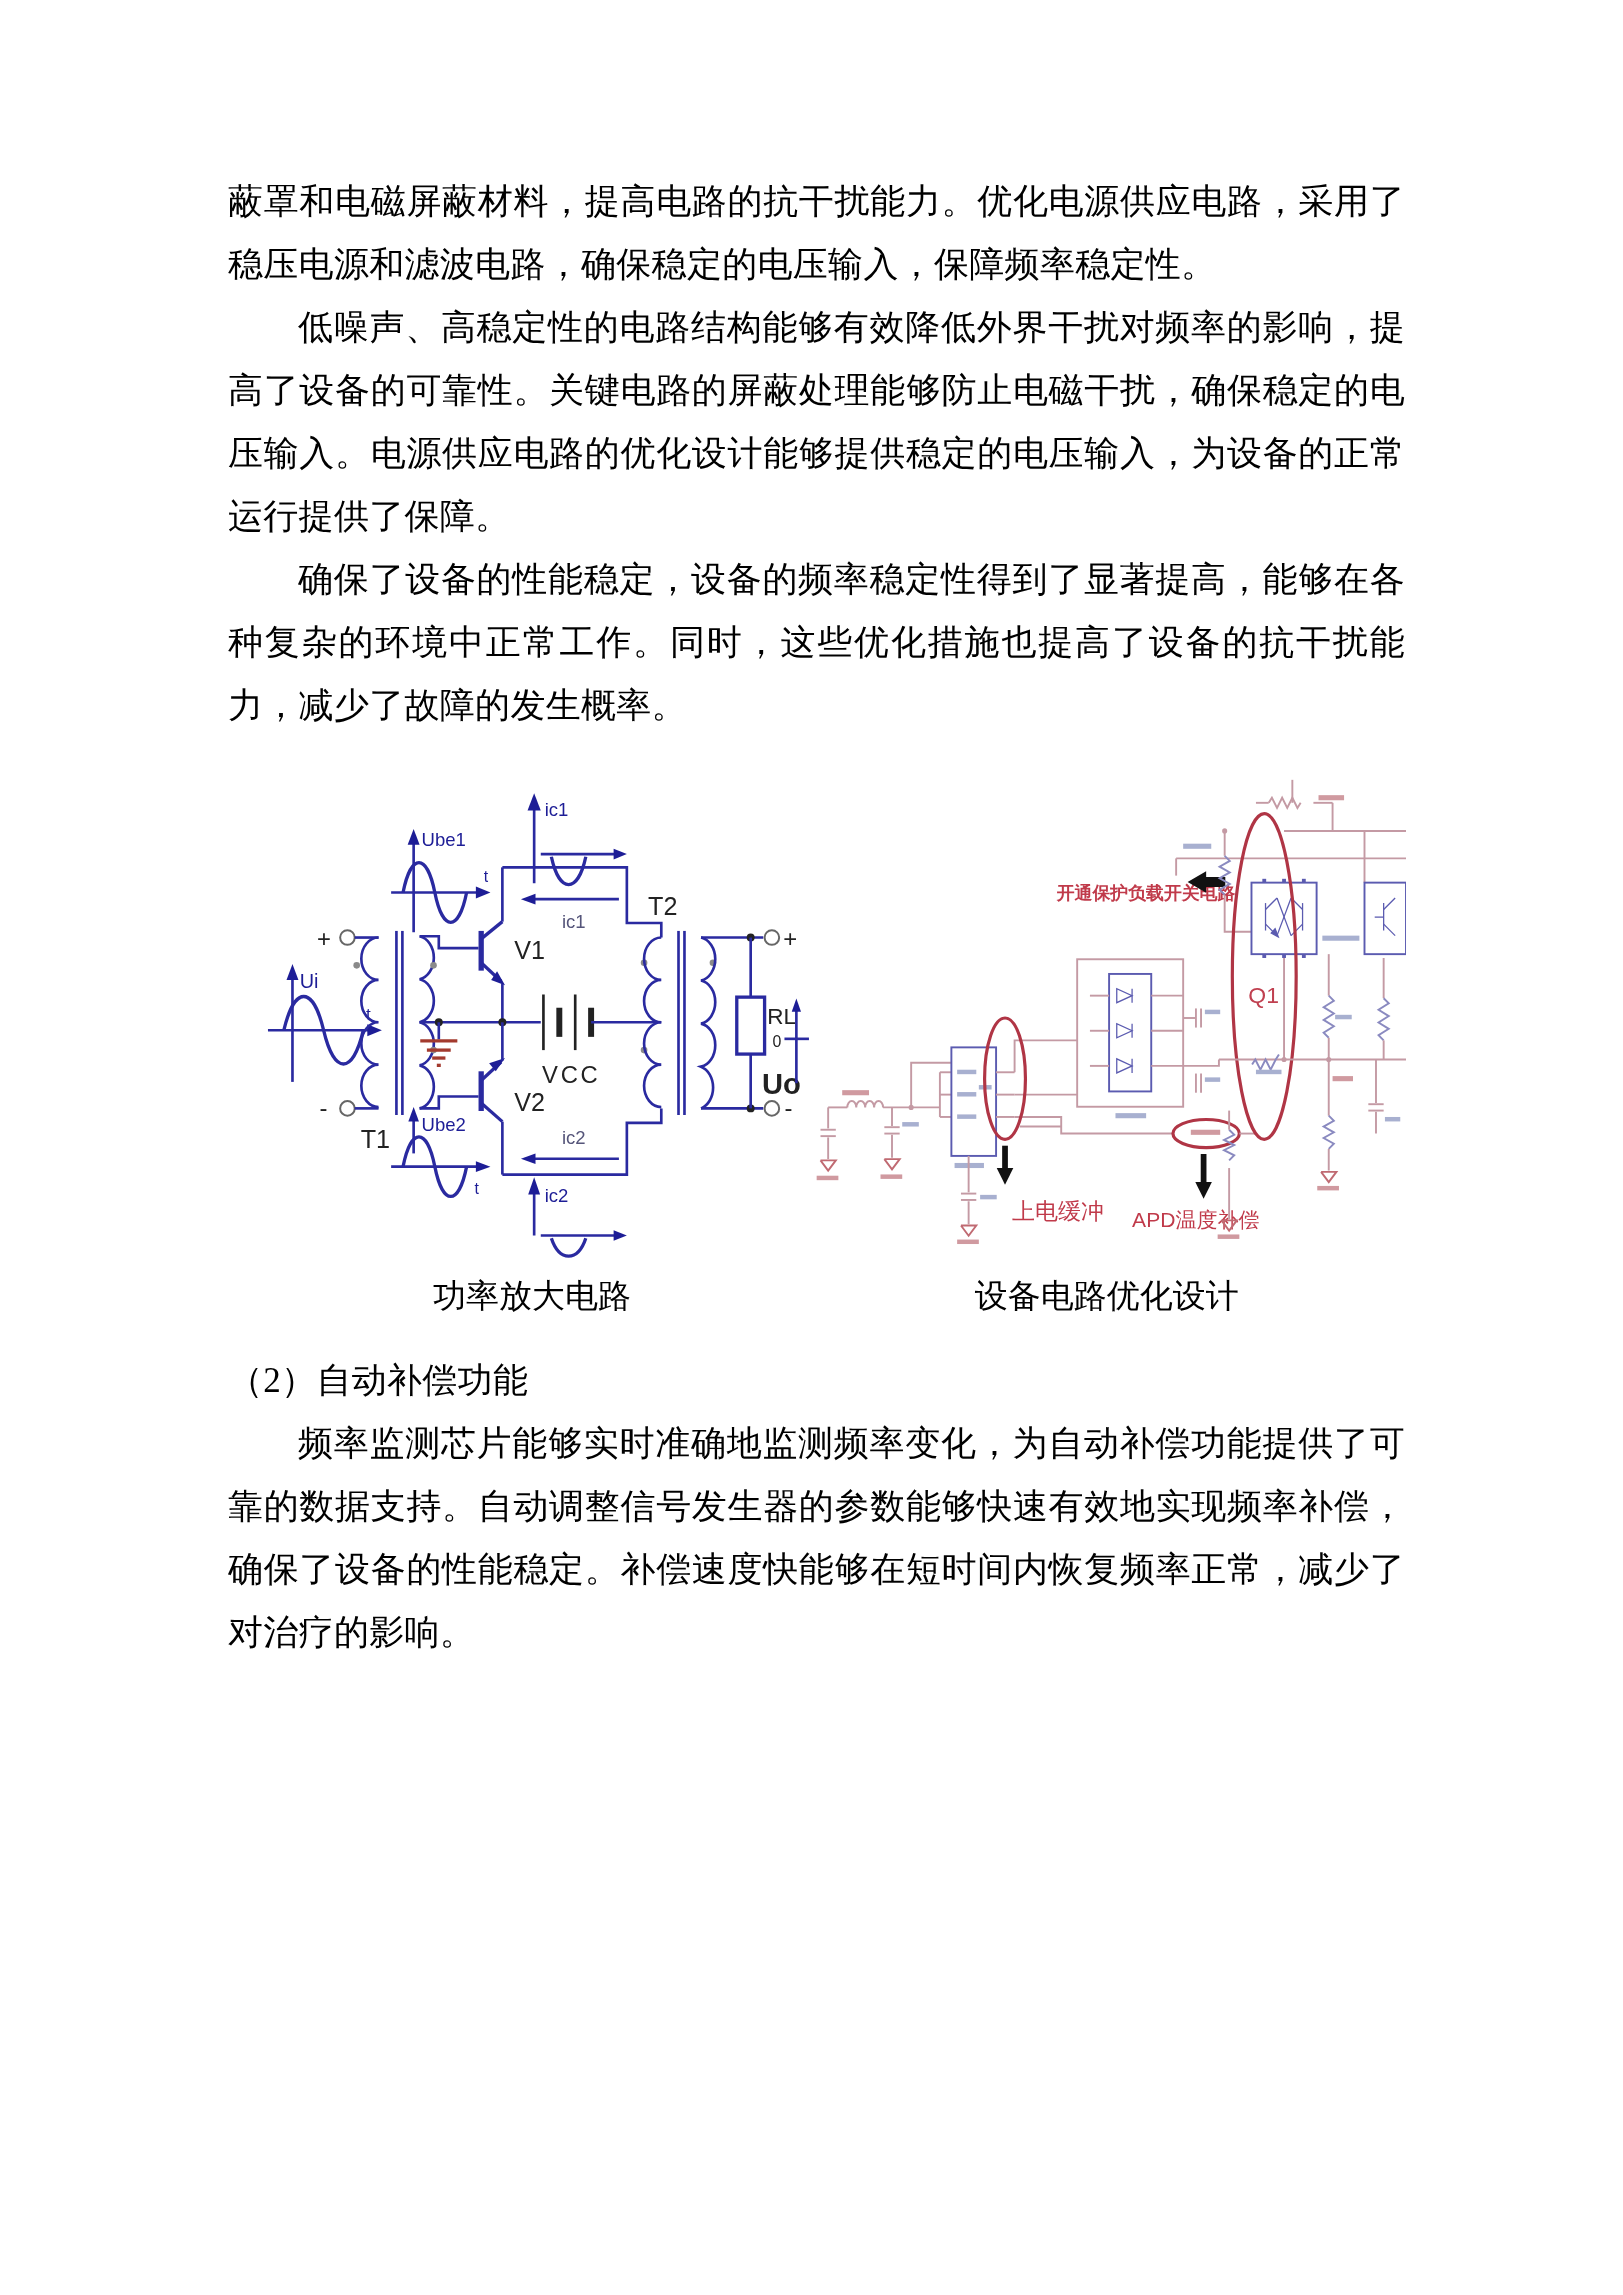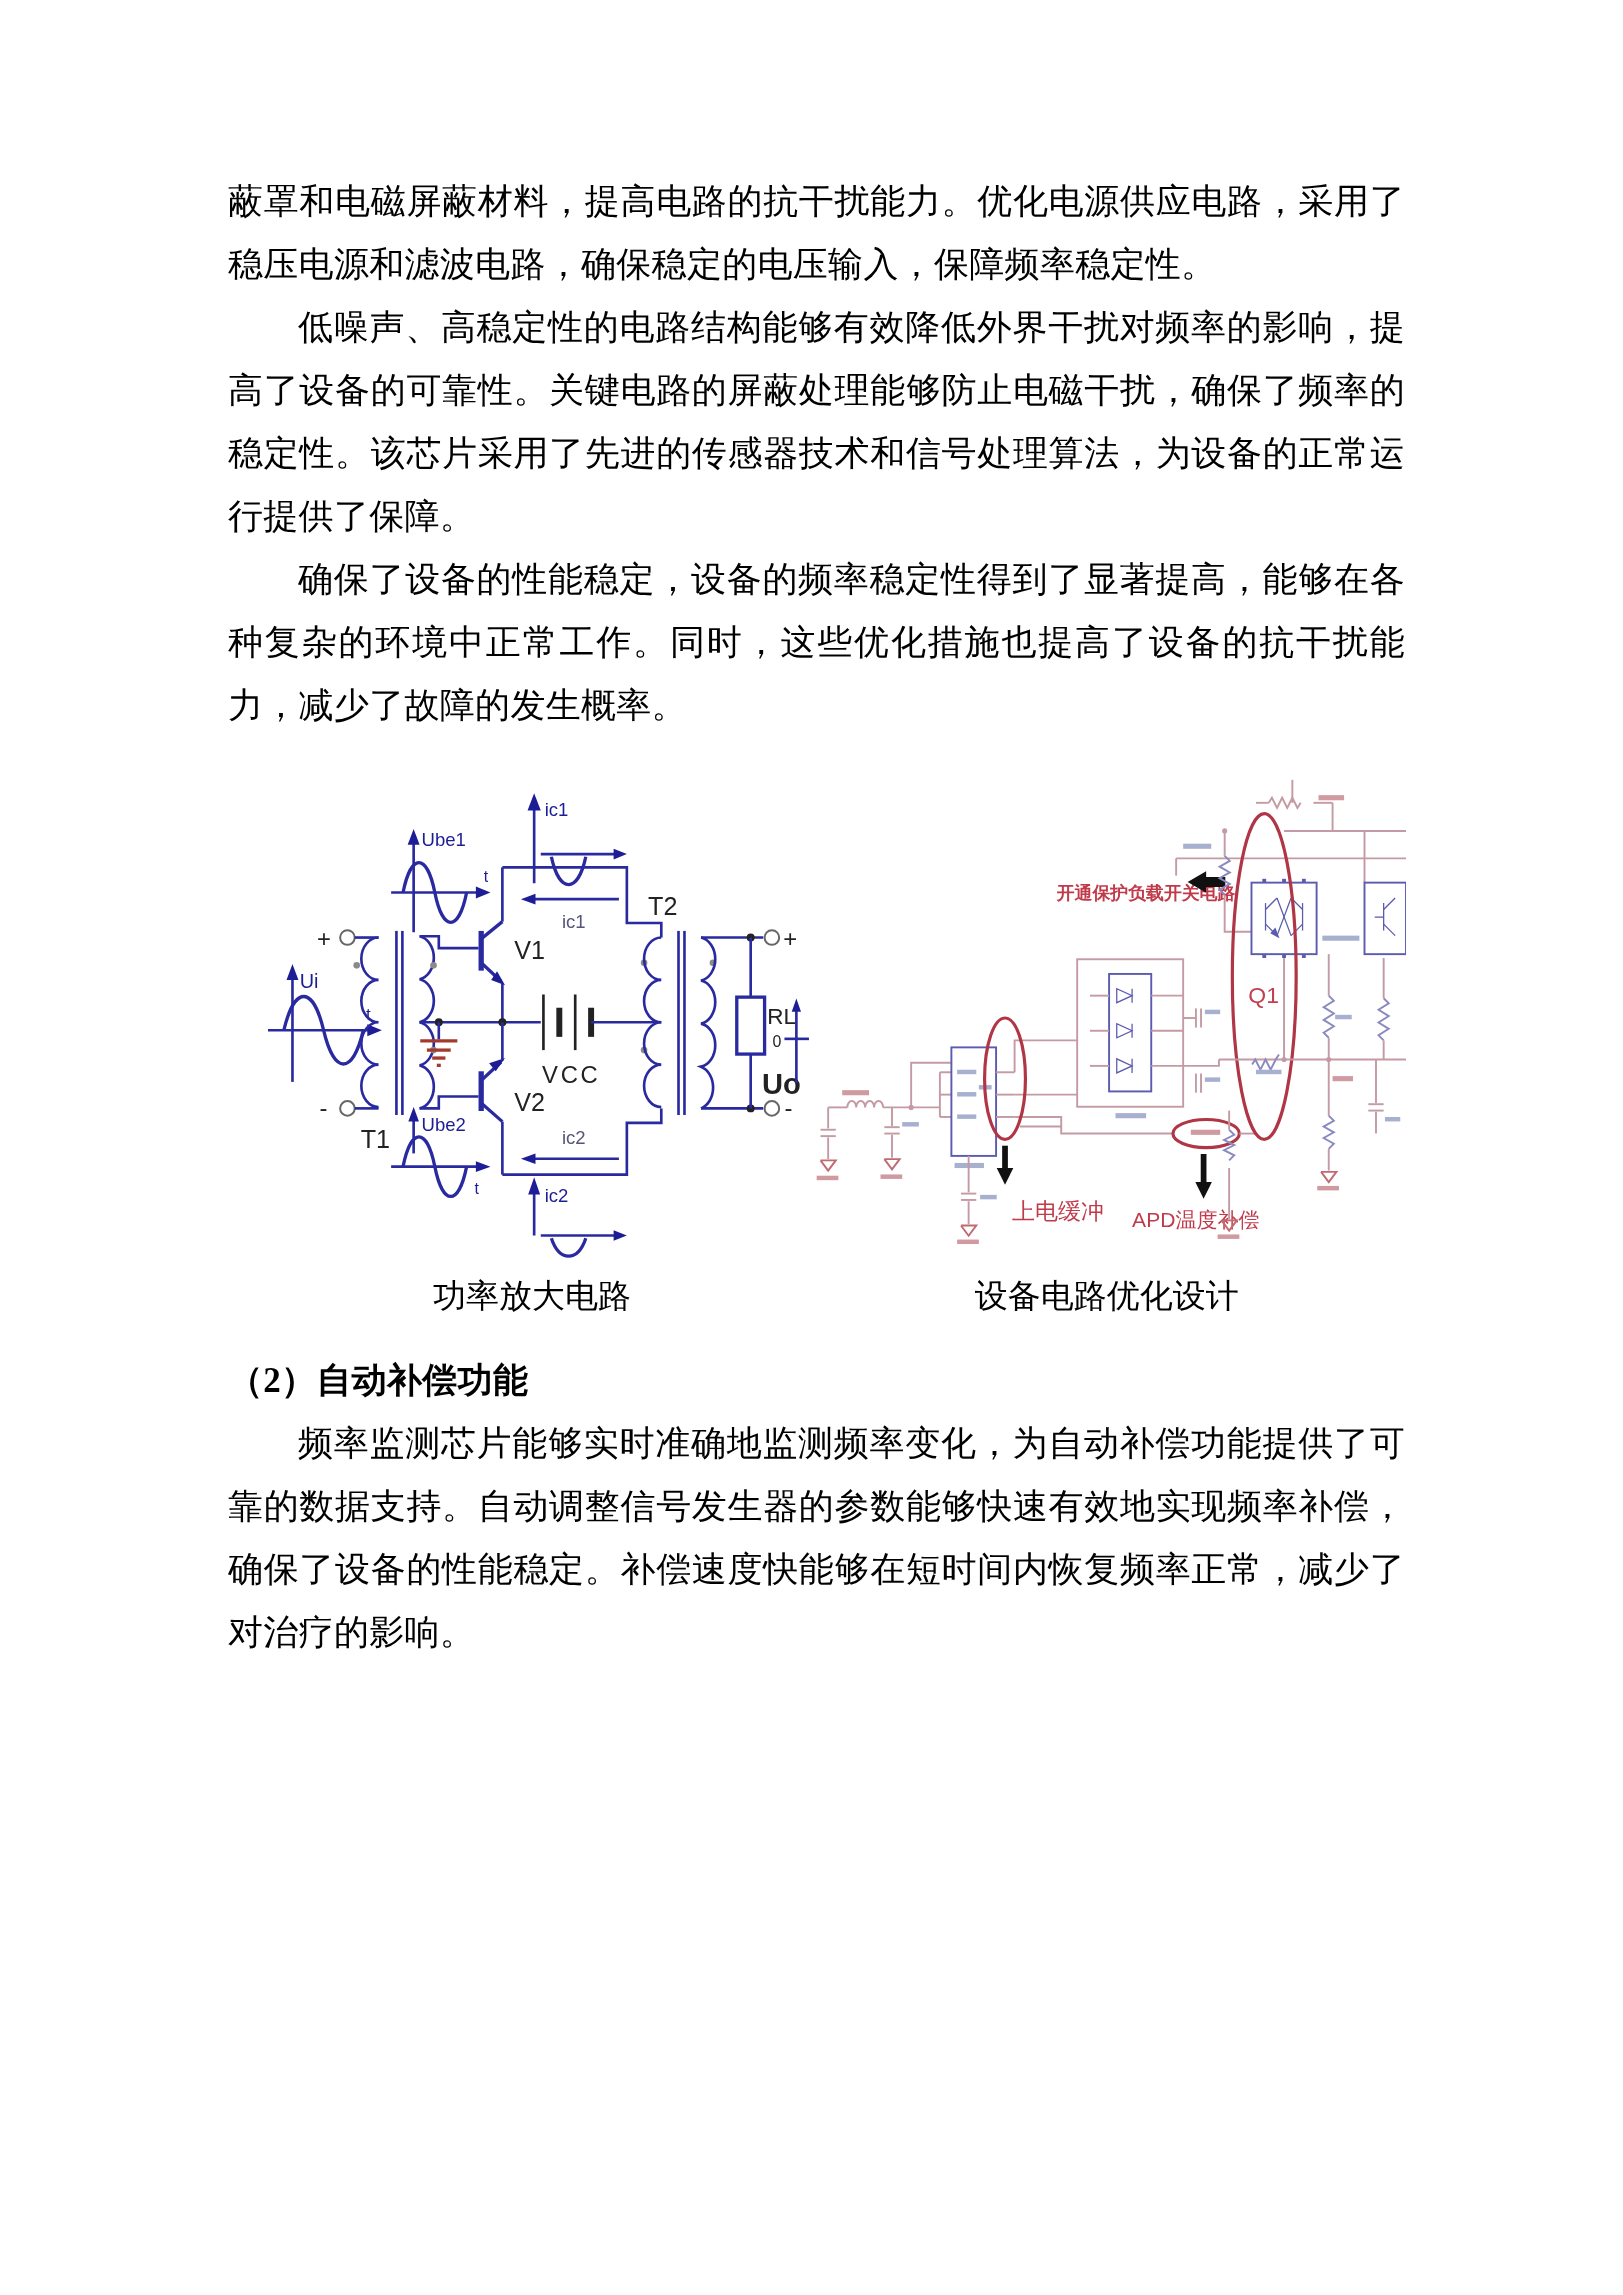--- a/index.html
+++ b/index.html
@@ -49,21 +49,21 @@
   .gnd{stroke:#c06a72;stroke-width:3;fill:none;}
   .smudge{fill:#a8b0d0;}
   .rsmudge{fill:#d09aa0;}
 </style>
 </head>
 <body>
 
 <div class="page">
 
   <p class="para">蔽罩和电磁屏蔽材料，提高电路的抗干扰能力。优化电源供应电路，采用了稳压电源和滤波电路，确保稳定的电压输入，保障频率稳定性。</p>
-  <p class="para indent">低噪声、高稳定性的电路结构能够有效降低外界干扰对频率的影响，提高了设备的可靠性。关键电路的屏蔽处理能够防止电磁干扰，确保了频率的稳定性。该芯片采用了先进的传感器技术和信号处理算法，为设备的正常运行提供了保障。</p>
+  <p class="para indent">低噪声、高稳定性的电路结构能够有效降低外界干扰对频率的影响，提高了设备的可靠性。关键电路的屏蔽处理能够防止电磁干扰，确保稳定的电压输入。电源供应电路的优化设计能够提供稳定的电压输入，为设备的正常运行提供了保障。</p>
   <p class="para indent">确保了设备的性能稳定，设备的频率稳定性得到了显著提高，能够在各种复杂的环境中正常工作。同时，这些优化措施也提高了设备的抗干扰能力，减少了故障的发生概率。</p>
 
   <div class="figrow">
 
     <div class="figcell-l">
       <svg viewBox="0 0 835 740" width="553" height="490">
 
         <line class="wire" x1="55" y1="468" x2="55" y2="302"></line>
         <polygon class="blu" points="55,290 46,314 64,314"></polygon>
         <line class="wire" x1="18" y1="390" x2="178" y2="390"></line>
@@ -366,17 +366,17 @@
         <rect class="smudge" x="902" y="540" width="24" height="7"></rect>
       </svg>
     </div>
   </div>
 
   <div class="caprow">
     <div class="caption cap-l">功率放大电路</div>
     <div class="caption cap-r">设备电路优化设计</div>
   </div>
 
-  <p class="para" style="margin-top:22px;font-weight:bold;">（2）自动补偿功能</p>
+  <p class="para" style="margin-top:22px;">（2）自动补偿功能</p>
   <p class="para indent">频率监测芯片能够实时准确地监测频率变化，为自动补偿功能提供了可靠的数据支持。自动调整信号发生器的参数能够快速有效地实现频率补偿，确保了设备的性能稳定。补偿速度快能够在短时间内恢复频率正常，减少了对治疗的影响。</p>
 
 </div>
 
 
 </body></html>

